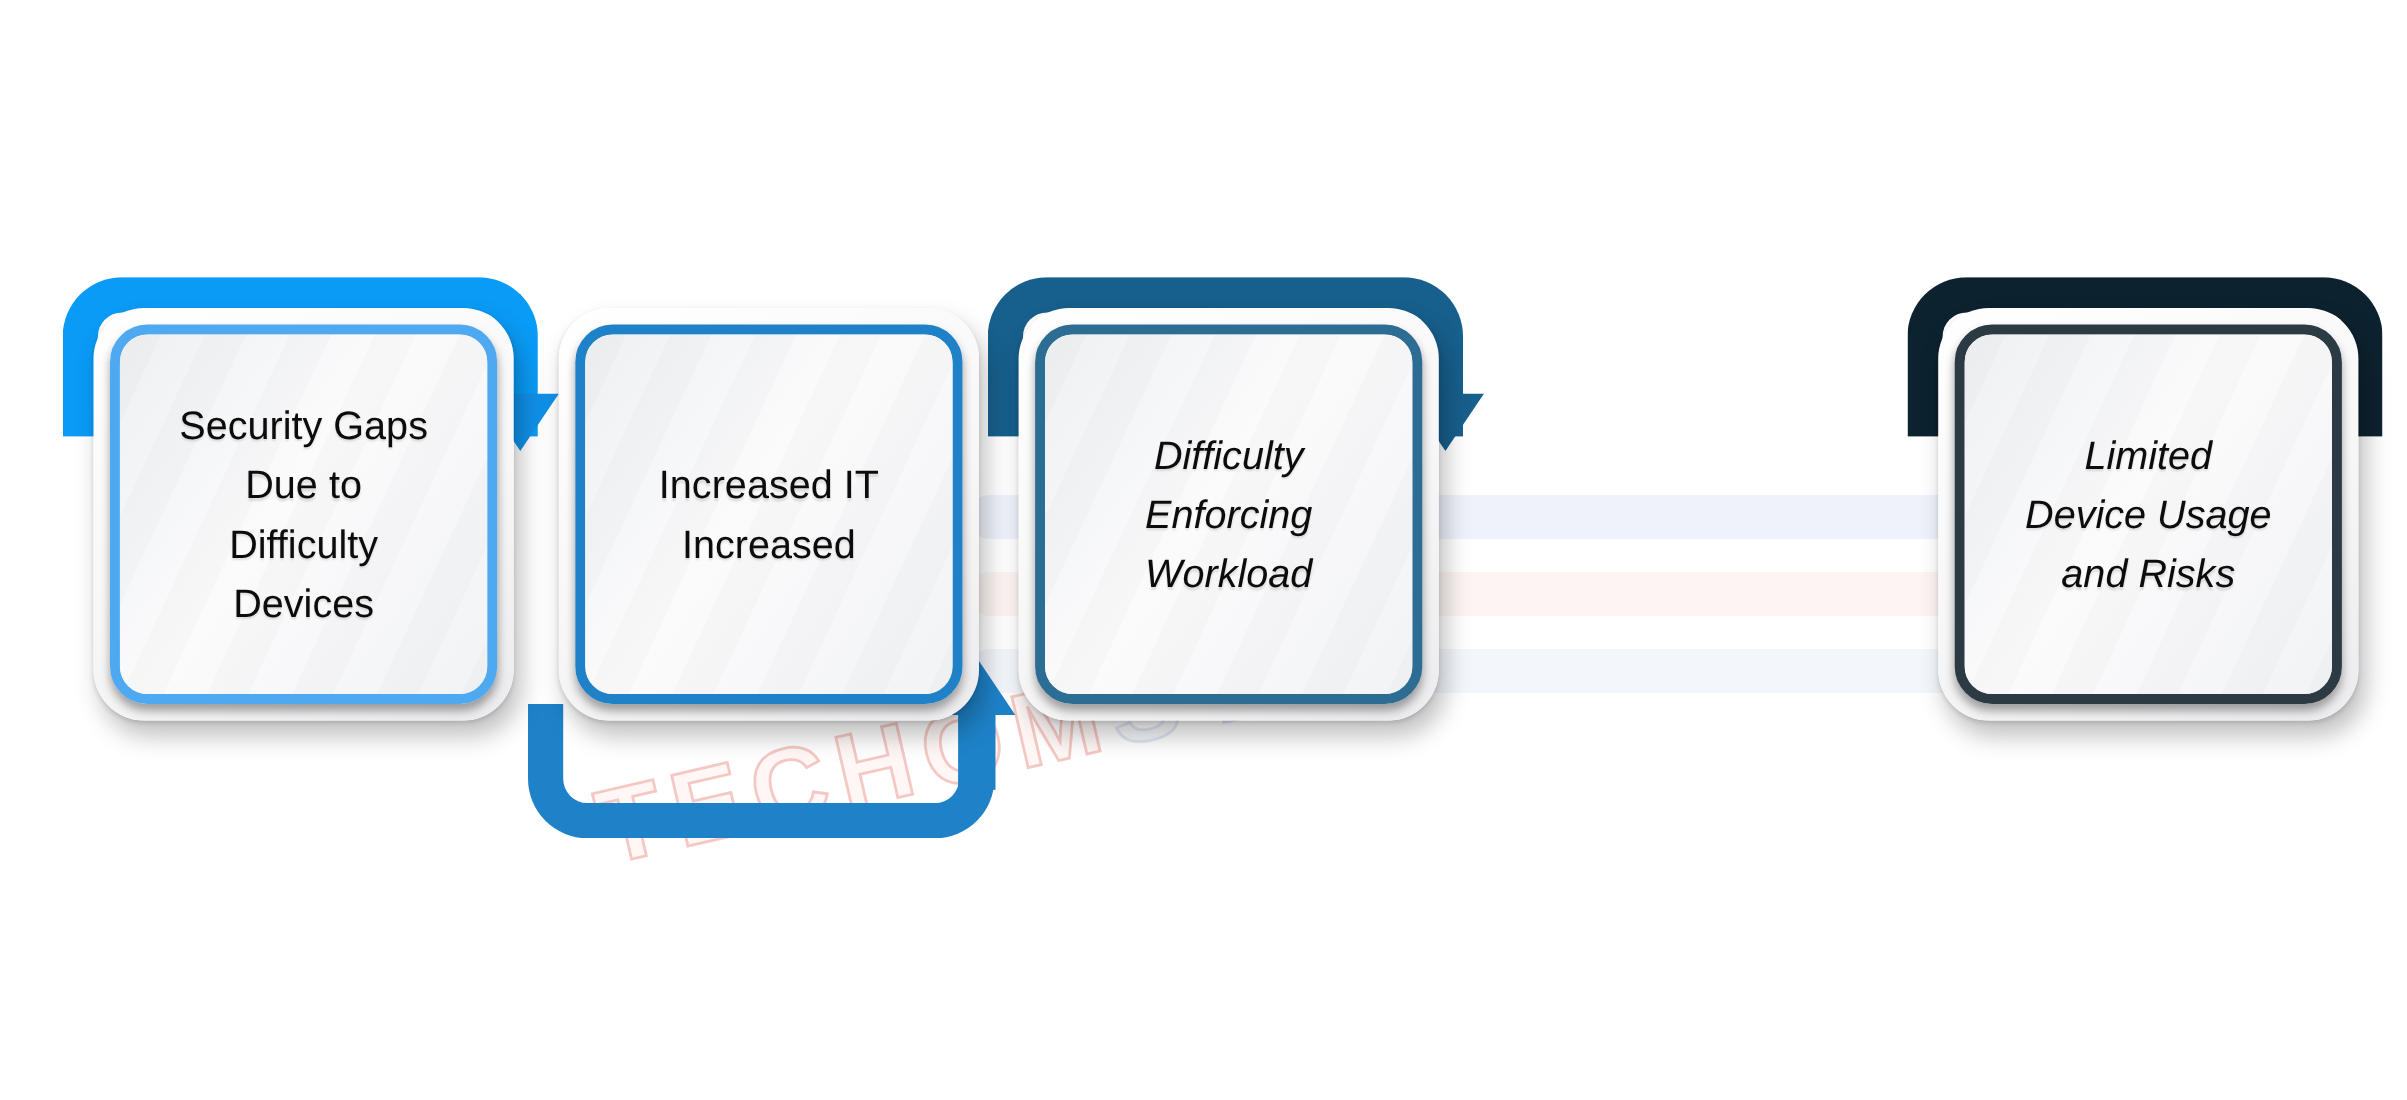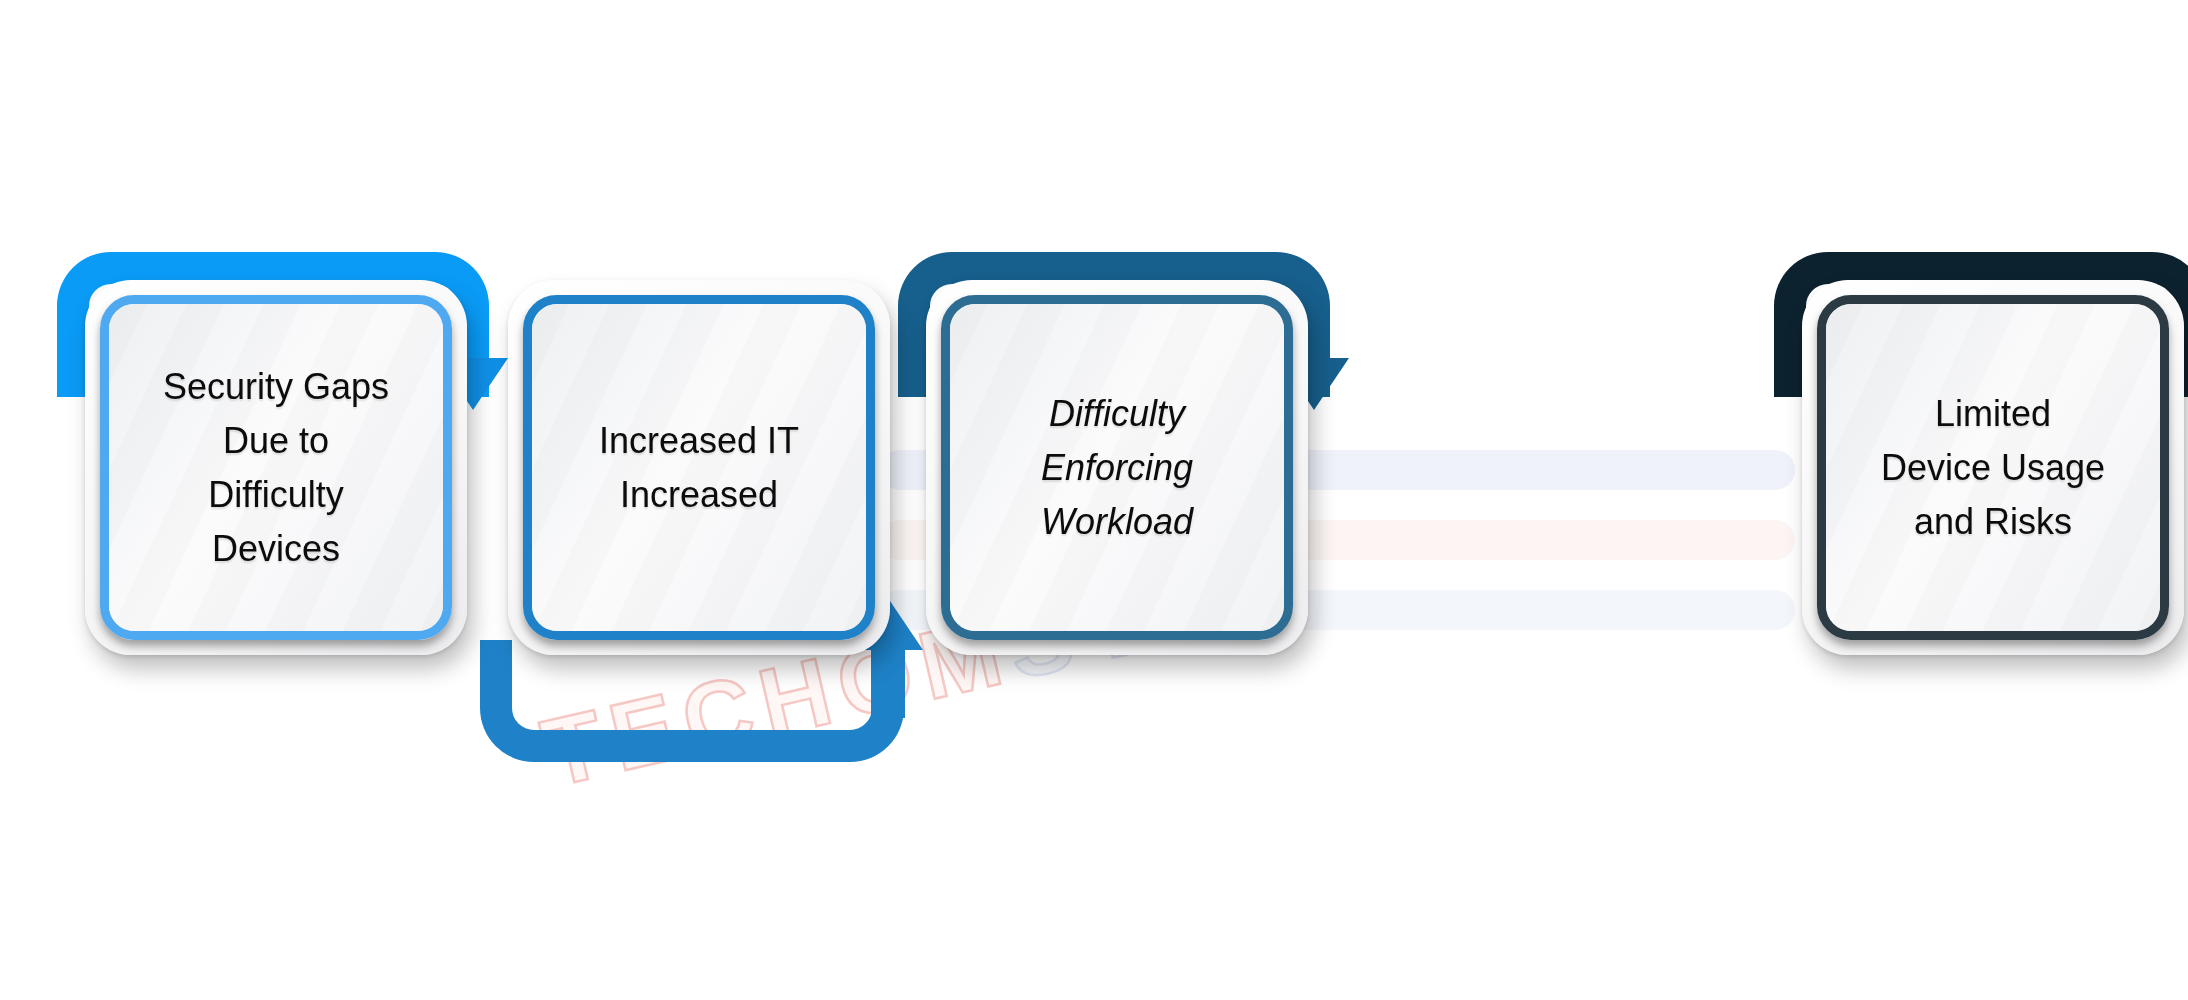--- a/index.html
+++ b/index.html
@@ -167,21 +167,21 @@
         <div class="card-border"></div>
         <div class="card-fill">
           <div class="card-label" aria-label="Difficulty Enforcing Compliance Standards">
             <div>Difficulty</div>
             <div>Enforcing</div>
             <div>Workload</div>
           </div>
         </div>
       </div>
     </div>
-    <div class="unit" style="left: 1802px; --c1: #0D222F; --c2: #2B3A43;">
+    <div class="unit" style="left: 1762px; font-style: italic; --c1: #0D222F; --c2: #2B3A43;">
       <div class="bracket top"></div>
       <div class="card">
         <div class="card-border"></div>
         <div class="card-fill">
           <div class="card-label" aria-label="Limited Visibility Into Device Usage and Risks">
             <div>Limited</div>
             <div>Device Usage</div>
             <div>and Risks</div>
           </div>
         </div>

